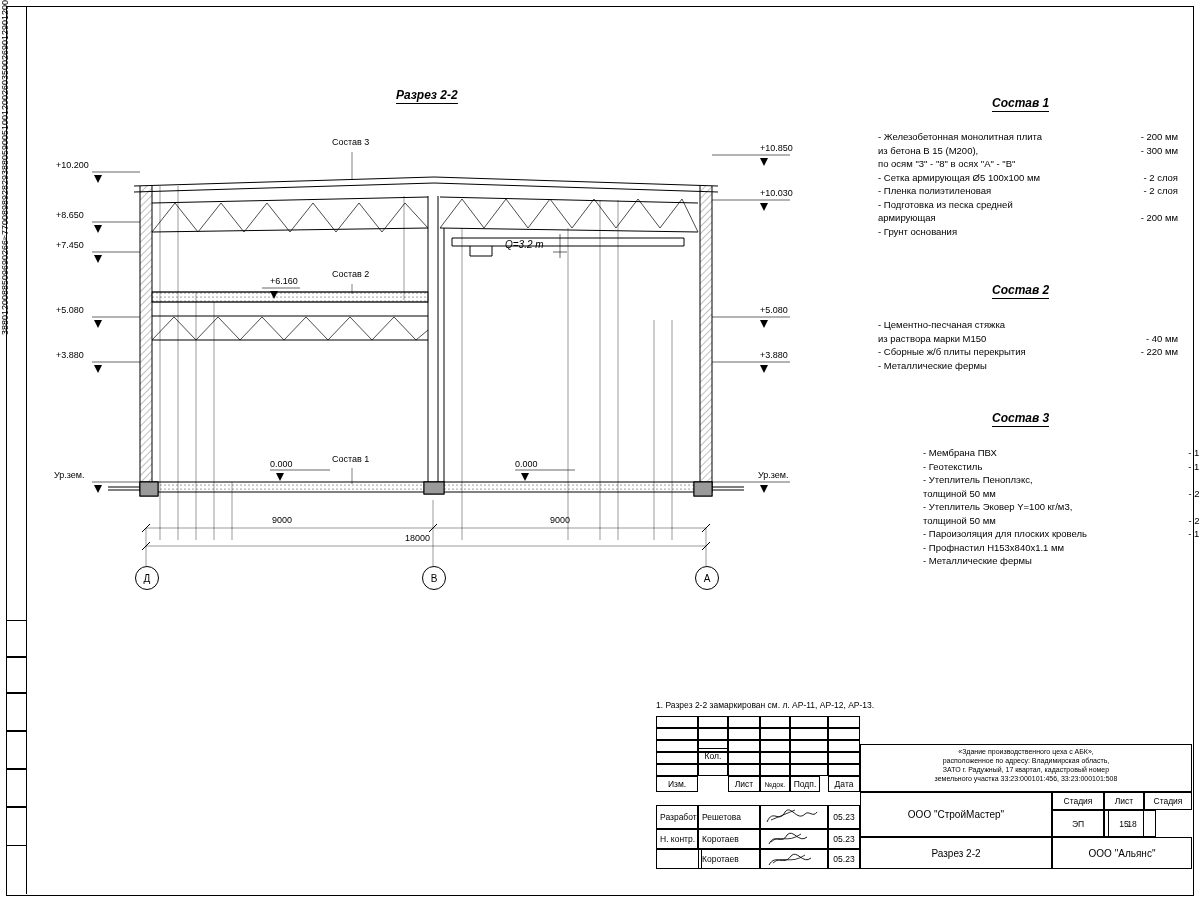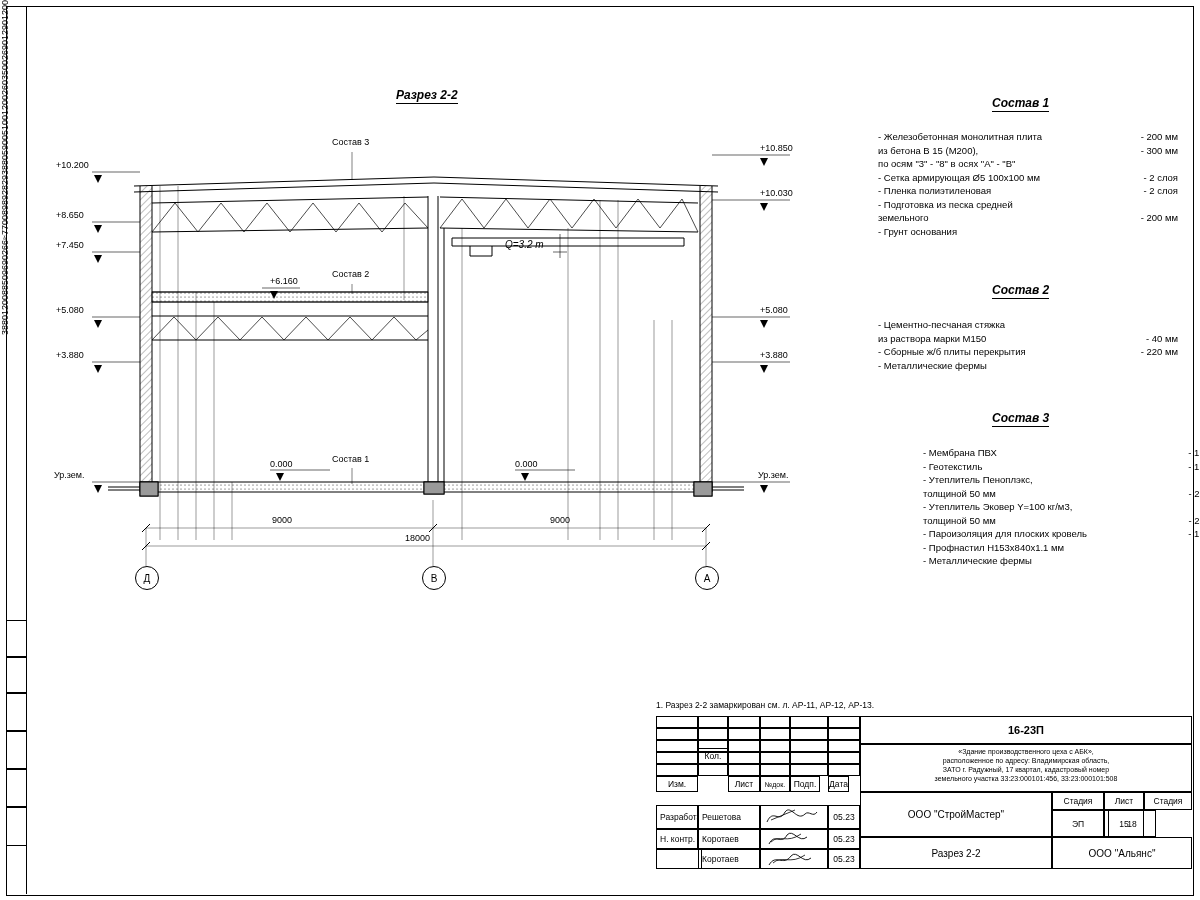--- a/index.html
+++ b/index.html
@@ -257,21 +257,21 @@
   <div class="circ" style="left:695px;top:566px;">А</div>
 
   <div class="spec-h" style="left:992px;top:96px;">Состав 1</div>
   <div class="spec" style="left:878px;top:130px;width:300px;">
     <div class="row"><span>- Железобетонная  монолитная плита</span><span class="val">- 200 мм</span></div>
     <div class="row"><span>  из бетона В 15 (М200),</span><span class="val">- 300 мм</span></div>
     <div class="row"><span>  по осям "3" - "8" в осях "А" - "В"</span><span class="val"></span></div>
     <div class="row"><span>- Сетка армирующая Ø5 100х100 мм</span><span class="val">- 2 слоя</span></div>
     <div class="row"><span>- Пленка полиэтиленовая</span><span class="val">-  2 слоя</span></div>
     <div class="row"><span>- Подготовка из песка средней</span><span class="val"></span></div>
-    <div class="row"><span>  земельного</span><span class="val">- 200 мм</span></div>
+    <div class="row"><span>  армирующая</span><span class="val">- 200 мм</span></div>
     <div class="row"><span>- Грунт основания</span><span class="val"></span></div>
   </div>
 
   <div class="spec-h" style="left:992px;top:283px;">Состав 2</div>
   <div class="spec" style="left:878px;top:318px;width:300px;">
     <div class="row"><span>- Цементно-песчаная стяжка</span><span class="val"></span></div>
     <div class="row"><span>  из раствора марки М150</span><span class="val">- 40 мм</span></div>
     <div class="row"><span>- Сборные ж/б плиты перекрытия</span><span class="val">- 220 мм</span></div>
     <div class="row"><span>- Металлические фермы</span><span class="val"></span></div>
   </div>
@@ -324,21 +324,21 @@
   <div class="tb" style="left:728px;top:764px;width:32px;height:12px;"></div>
   <div class="tb" style="left:760px;top:764px;width:30px;height:12px;"></div>
   <div class="tb" style="left:790px;top:764px;width:38px;height:12px;"></div>
   <div class="tb" style="left:828px;top:764px;width:32px;height:12px;"></div>
 
   <div class="tb" style="left:656px;top:776px;width:42px;height:16px;">Изм.</div>
   <div class="tb" style="left:698px;top:748px;width:30px;height:16px;">Кол.</div>
   <div class="tb" style="left:728px;top:776px;width:32px;height:16px;">Лист</div>
   <div class="tb" style="left:760px;top:776px;width:30px;height:16px;font-size:7px;">№док.</div>
   <div class="tb" style="left:790px;top:776px;width:30px;height:16px;">Подп.</div>
-  <div class="tb" style="left:828px;top:776px;width:21px;height:16px;">Дата</div>
+  <div class="tb" style="left:828px;top:776px;width:32px;height:16px;">Дата</div>
 
   <div class="tb l" style="left:656px;top:805px;width:42px;height:24px;">Разработал</div>
   <div class="tb l" style="left:698px;top:805px;width:62px;height:24px;">Решетова</div>
   <div class="tb" style="left:760px;top:805px;width:68px;height:24px;">
     <svg width="60" height="20">
       <path d="M6,16 C12,2 18,18 24,6 C30,-2 36,16 44,8 C48,4 52,12 56,6" stroke="#000" fill="none" stroke-width="0.9"></path>
       <line x1="10" y1="14" x2="34" y2="4" stroke="#000" stroke-width="0.8"></line>
     </svg>
   </div>
   <div class="tb" style="left:828px;top:805px;width:32px;height:24px;">05.23</div>
@@ -356,21 +356,20 @@
   <div class="tb l" style="left:656px;top:849px;width:42px;height:20px;padding-left:44px;">ГИП</div>
   <div class="tb l" style="left:698px;top:849px;width:62px;height:20px;">Коротаев</div>
   <div class="tb" style="left:760px;top:849px;width:68px;height:20px;">
     <svg width="60" height="18">
       <path d="M8,15 C15,3 22,17 30,6 C36,-1 42,15 50,8" stroke="#000" fill="none" stroke-width="0.9"></path>
       <path d="M12,13 C20,5 30,15 44,5" stroke="#000" fill="none" stroke-width="0.8"></path>
     </svg>
   </div>
   <div class="tb" style="left:828px;top:849px;width:32px;height:20px;">05.23</div>
 
-  <div class="tb b f11" style="left:860px;top:716px;width:332px;height:28px;">16-23П</div>
   <div class="tb f7" style="left:860px;top:744px;width:332px;height:48px;text-align:center;">
     <div>«Здание производственного цеха с АБК»,</div>
     <div>расположенное по адресу: Владимирская область,</div>
     <div>ЗАТО г. Радужный, 17 квартал, кадастровый номер</div>
     <div>земельного участка 33:23:000101:456, 33:23:000101:508</div>
   </div>
 
   <div class="tb" style="left:860px;top:792px;width:192px;height:45px;font-size:10px;">ООО "СтройМастер"</div>
   <div class="tb" style="left:860px;top:837px;width:192px;height:32px;font-size:10px;">Разрез 2-2</div>
 

